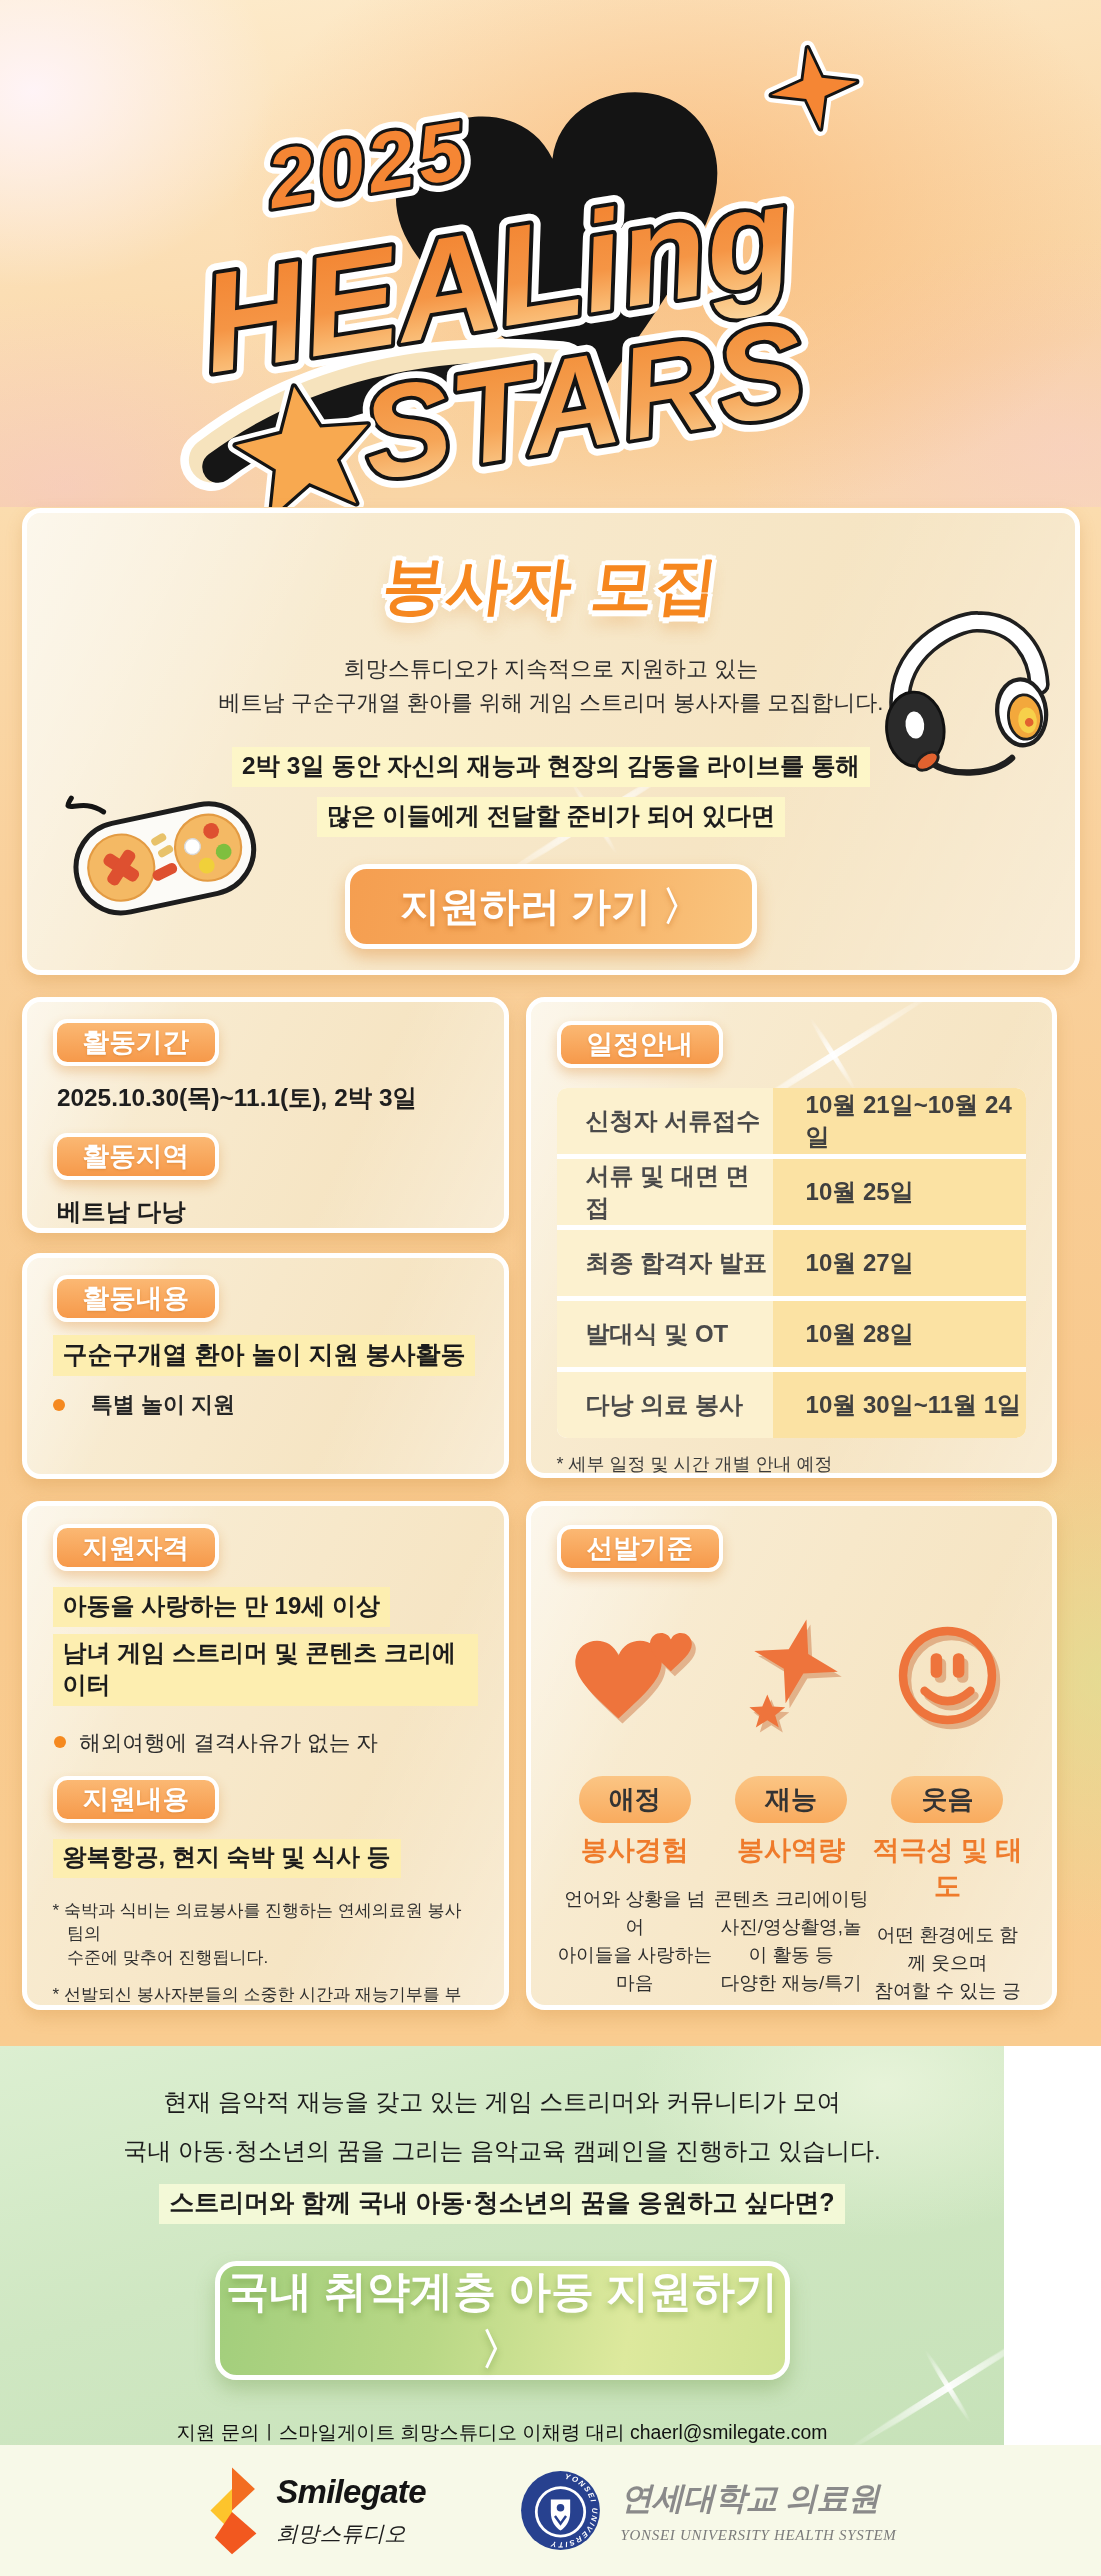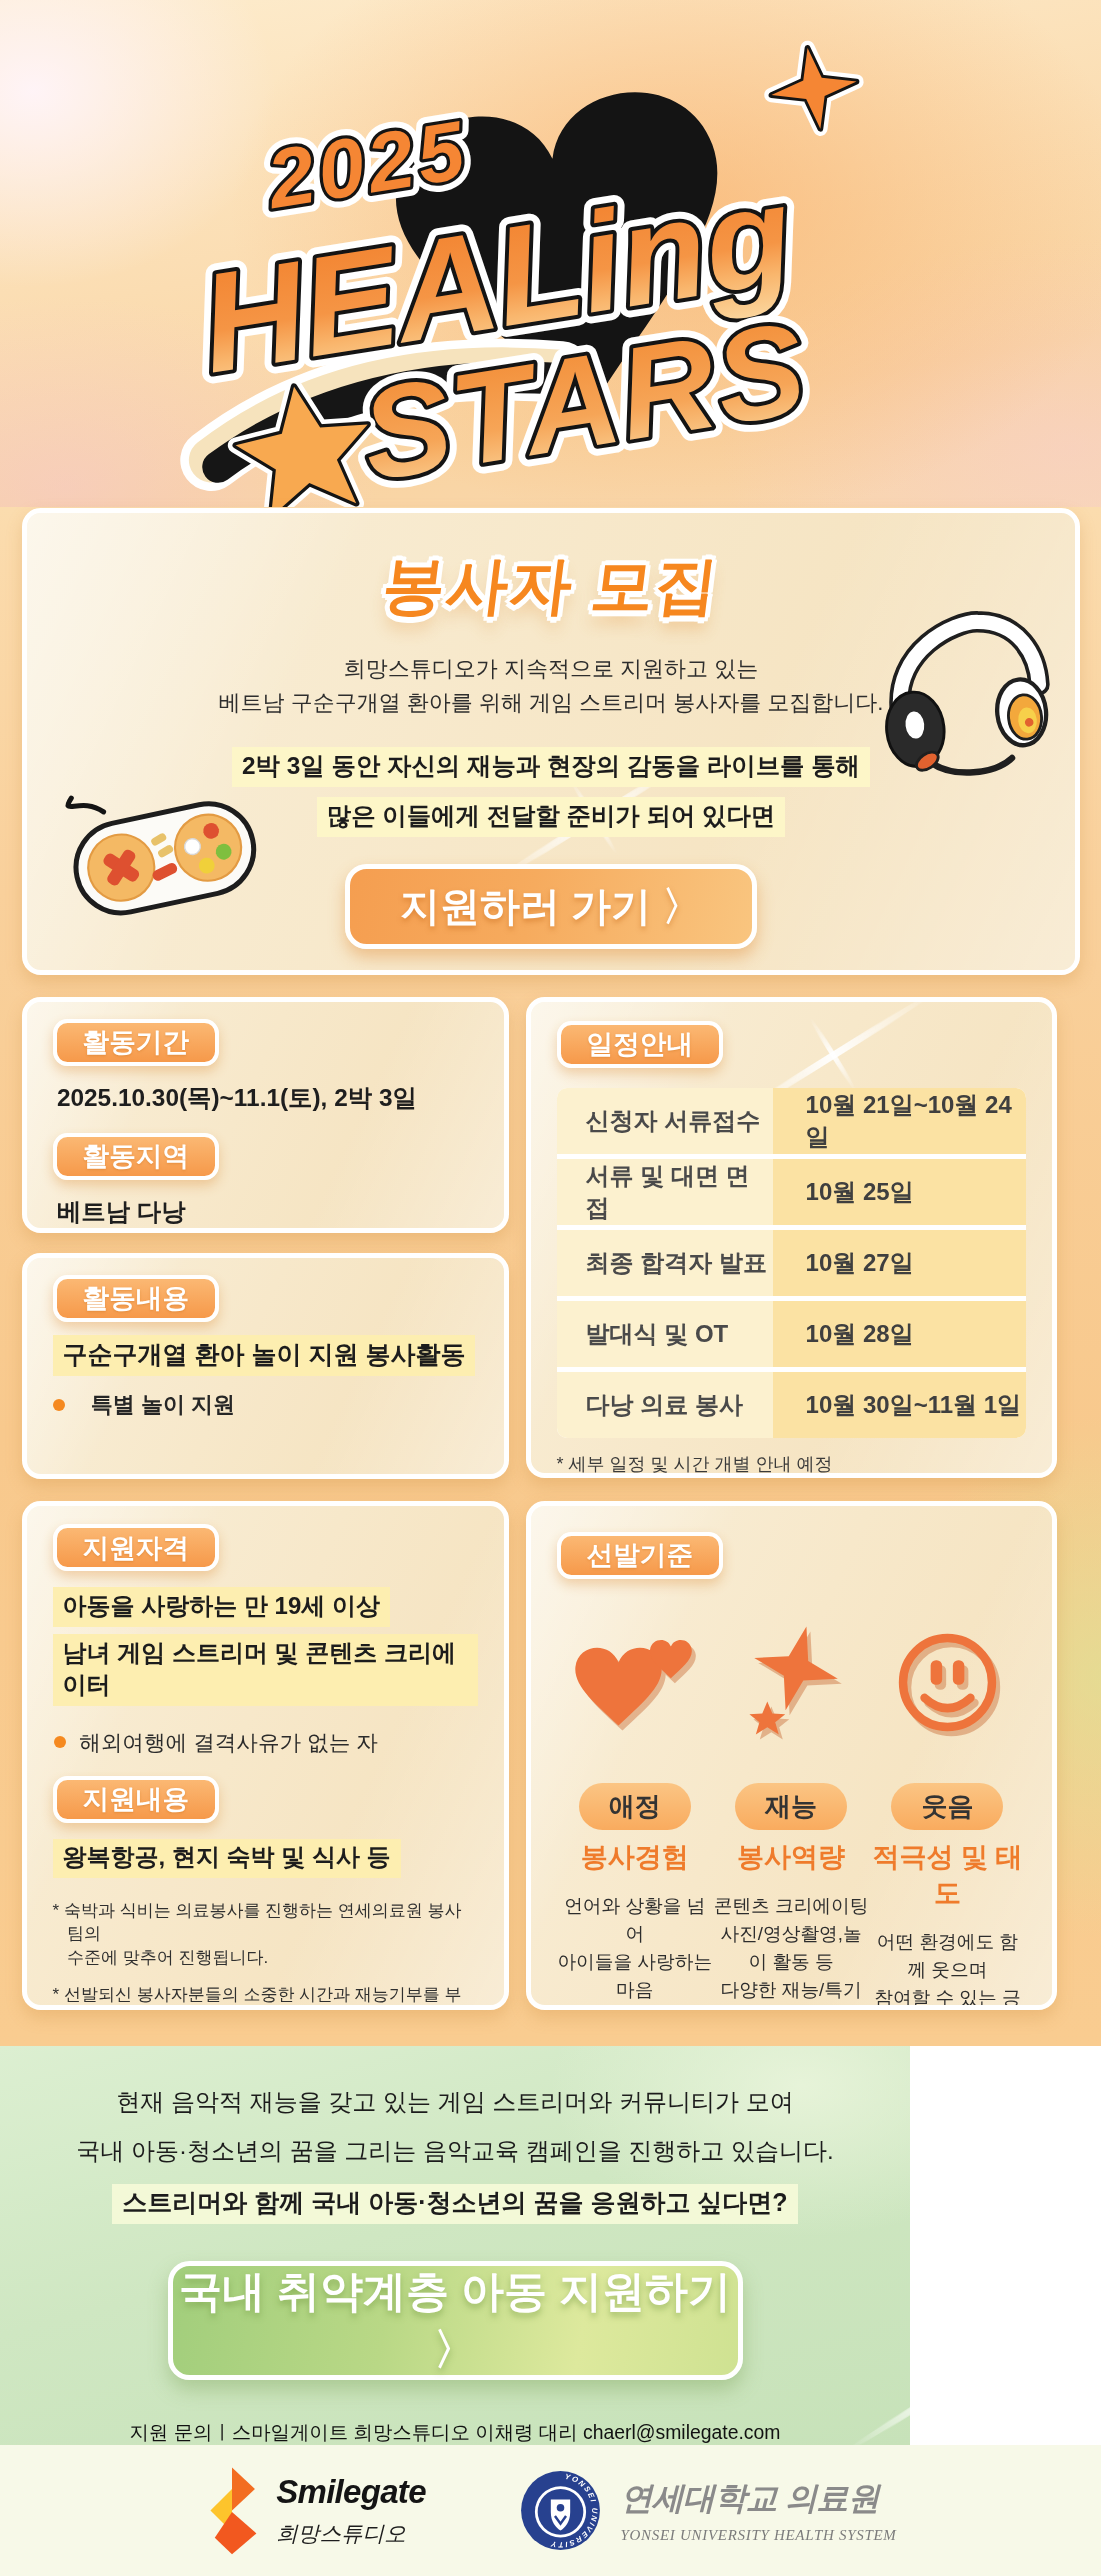--- a/index.html
+++ b/index.html
@@ -82,21 +82,21 @@
   .row { display:flex; gap:17px; }
   .row3 { margin-top:21.6px; }
   .col-left { width:487px; display:flex; flex-direction:column; gap:20px; }
   .col-right { width:531px; }
   .card-pad { padding:17px 26px; }
 
   .card-period { height:236px; }
   .card-activity { height:226px; }
   .card-schedule { height:481px; padding:18.7px 26px; }
   .card-qual { height:509px; padding:18.7px 26px; }
-  .card-criteria { height:509px; padding:26px 26px; }
+  .card-criteria { height:509px; padding:19px 26px; }
 
   .kv-value { margin:16px 0 18.7px 4.3px; font-size:24.4px; font-weight:800; color:#1e1e1e; }
 
   
   .sched-table { margin-top:20px; border-radius:10px; overflow:hidden; background:#fff; display:flex; flex-direction:column; gap:5px; }
   .sched-row { display:flex; height:66px; }
   .sched-label {
     width:216px; display:flex; align-items:center; padding-left:29px;
     background:#fcf1cf; font-size:24px; font-weight:700; color:#4a4a4a;
   }
@@ -127,21 +127,21 @@
   .crit-pill {
     margin-top:16px; min-width:108px; padding:5.7px 30px; border-radius:29px;
     background:linear-gradient(180deg,#fbc584 0%,#f9ab5e 100%);
     font-size:26px; font-weight:800; color:#333;
   }
   .crit-title { margin-top:9px; font-size:27px; font-weight:800; color:#ef7b2b; }
   .crit-desc { margin-top:17px; font-size:18.7px; line-height:1.5; color:#2d2d2d; white-space:pre-line; }
 
   
   .green {
-    position:relative; width:910px; height:399px; text-align:center; padding-top:40px; overflow:hidden;
+    position:relative; width:1004px; height:399px; text-align:center; padding-top:40px; overflow:hidden;
     background:
       radial-gradient(359px 216px at 88% 10%, rgba(236,246,222,.8), rgba(236,246,222,0) 70%),
       linear-gradient(165deg,#dcefd1 0%,#cfe7c2 45%,#c7e2b9 100%);
   }
   .green-line { font-size:24px; color:#1c1c1c; margin-bottom:17px; }
   .green-hl { margin-top:5.7px; }
   .green-hl .hl { background:#f3f9d7; font-size:25px; }
   .donate-btn {
     display:flex; align-items:center; justify-content:center;
     width:575px; height:119px; margin:37px auto 0;

